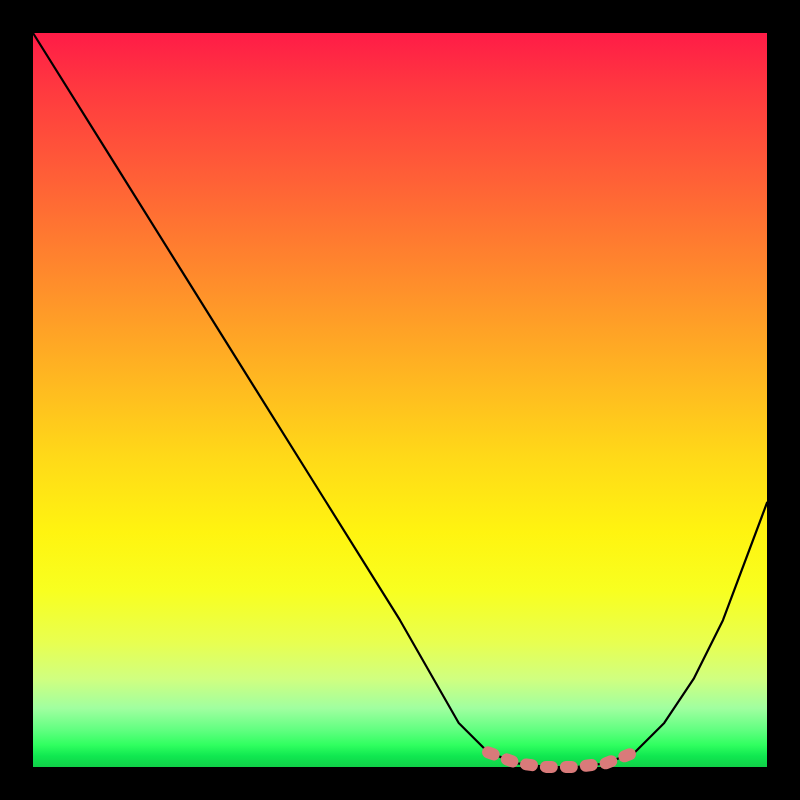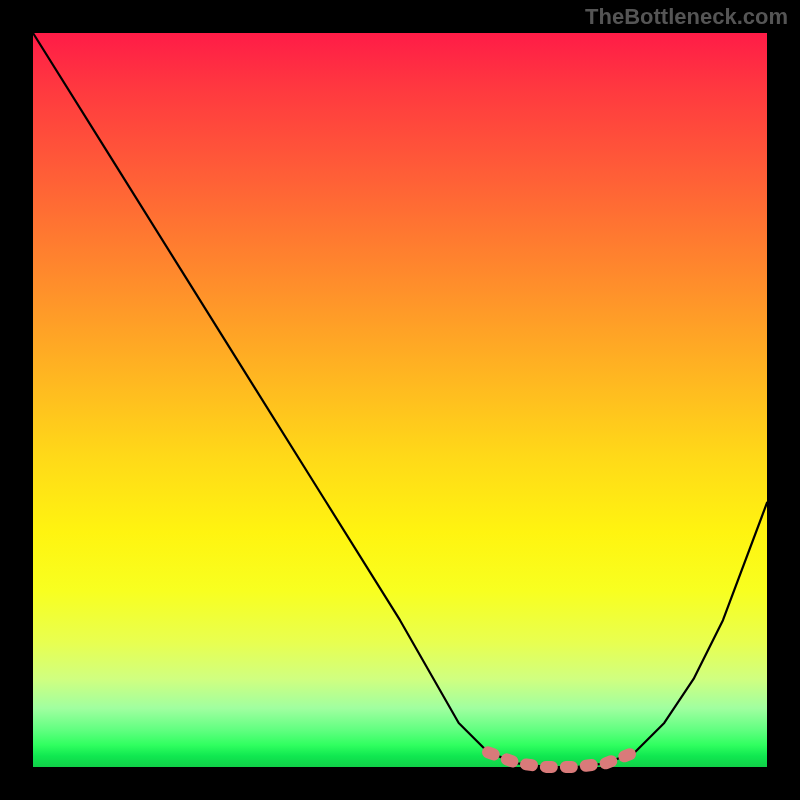--- a/index.html
+++ b/index.html
@@ -51,19 +51,18 @@
     top: 33px;
     width: 734px;
     height: 734px;
     overflow: visible;
   }
 </style>
 </head>
 <body>
 
 <div class="container">
-  <div class="watermark">TheBottleneck.com</div>
   <div class="plot-area"></div>
   <svg class="curve" viewBox="0 0 734 734" preserveAspectRatio="none">
     <path id="main-curve" fill="none" stroke="#000" stroke-width="2.2" stroke-linecap="round" stroke-linejoin="round" d="M0.00 0.00 L73.40 117.44 L146.80 234.88 L220.20 352.32 L293.60 469.76 L367.00 587.20 L425.72 689.96 L455.08 719.32 L484.44 730.33 L513.80 734.00 L543.16 734.00 L572.52 730.33 L601.88 719.32 L631.24 689.96 L660.60 645.92 L689.96 587.20 L734.00 469.76"></path>
     <path id="highlight-curve" fill="none" stroke="#d97a7a" stroke-width="12" stroke-linecap="round" stroke-linejoin="round" stroke-dasharray="6 14" d="M455.08 719.32 L484.44 730.33 L513.80 734.00 L543.16 734.00 L572.52 730.33 L601.88 719.32"></path>
   </svg>
 </div>
 
 </body></html>

